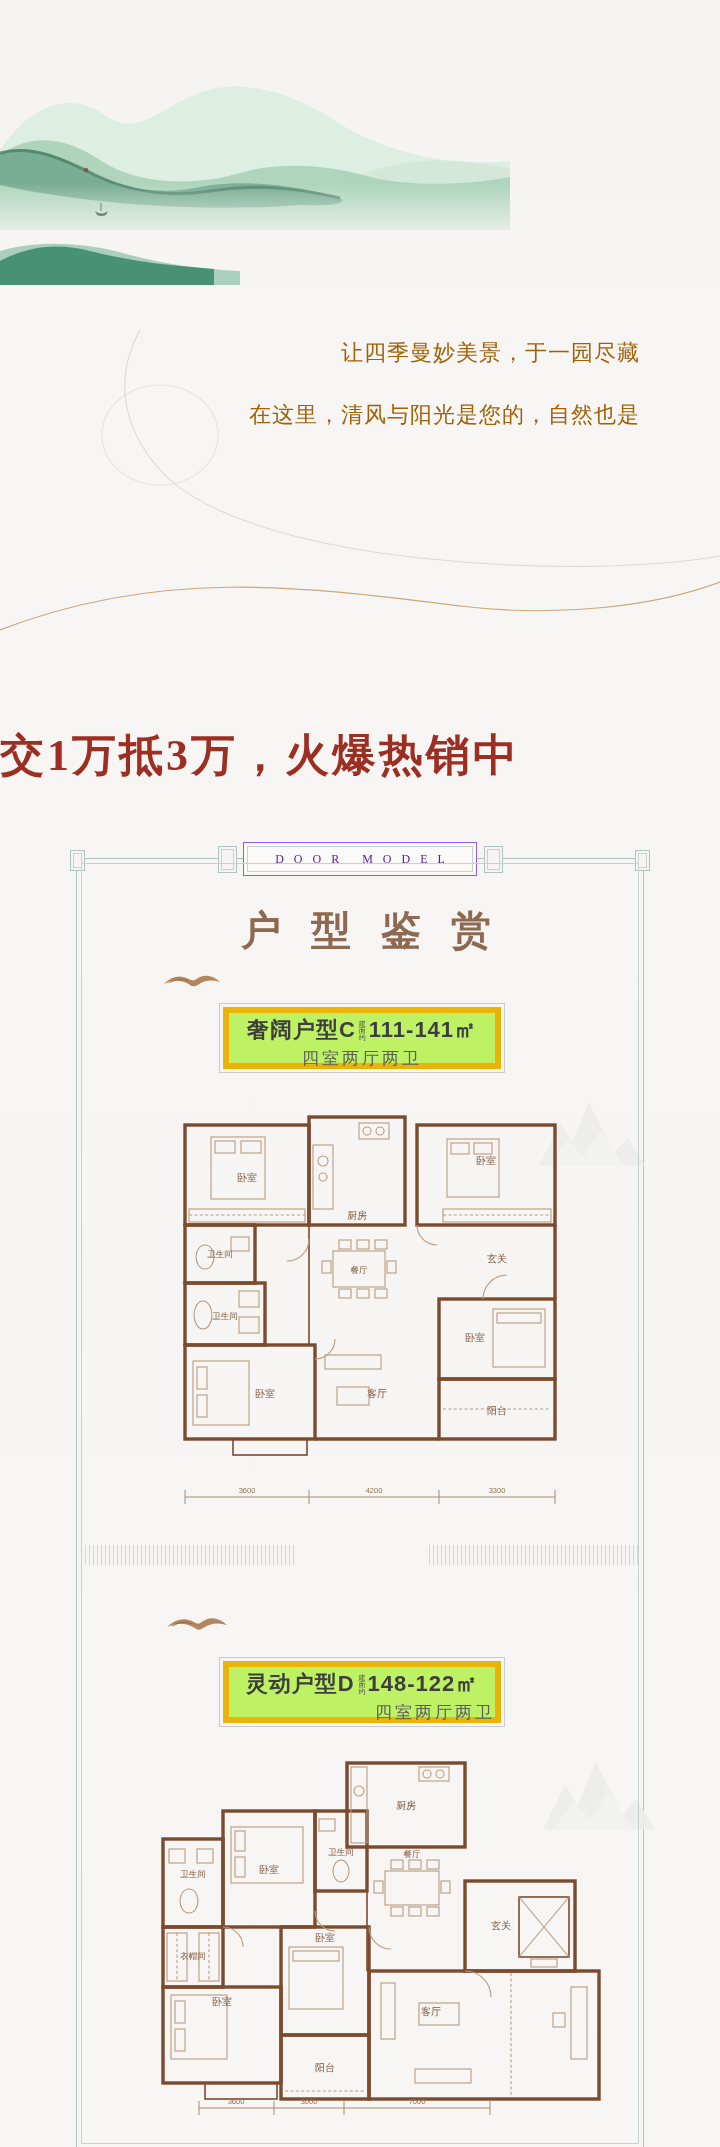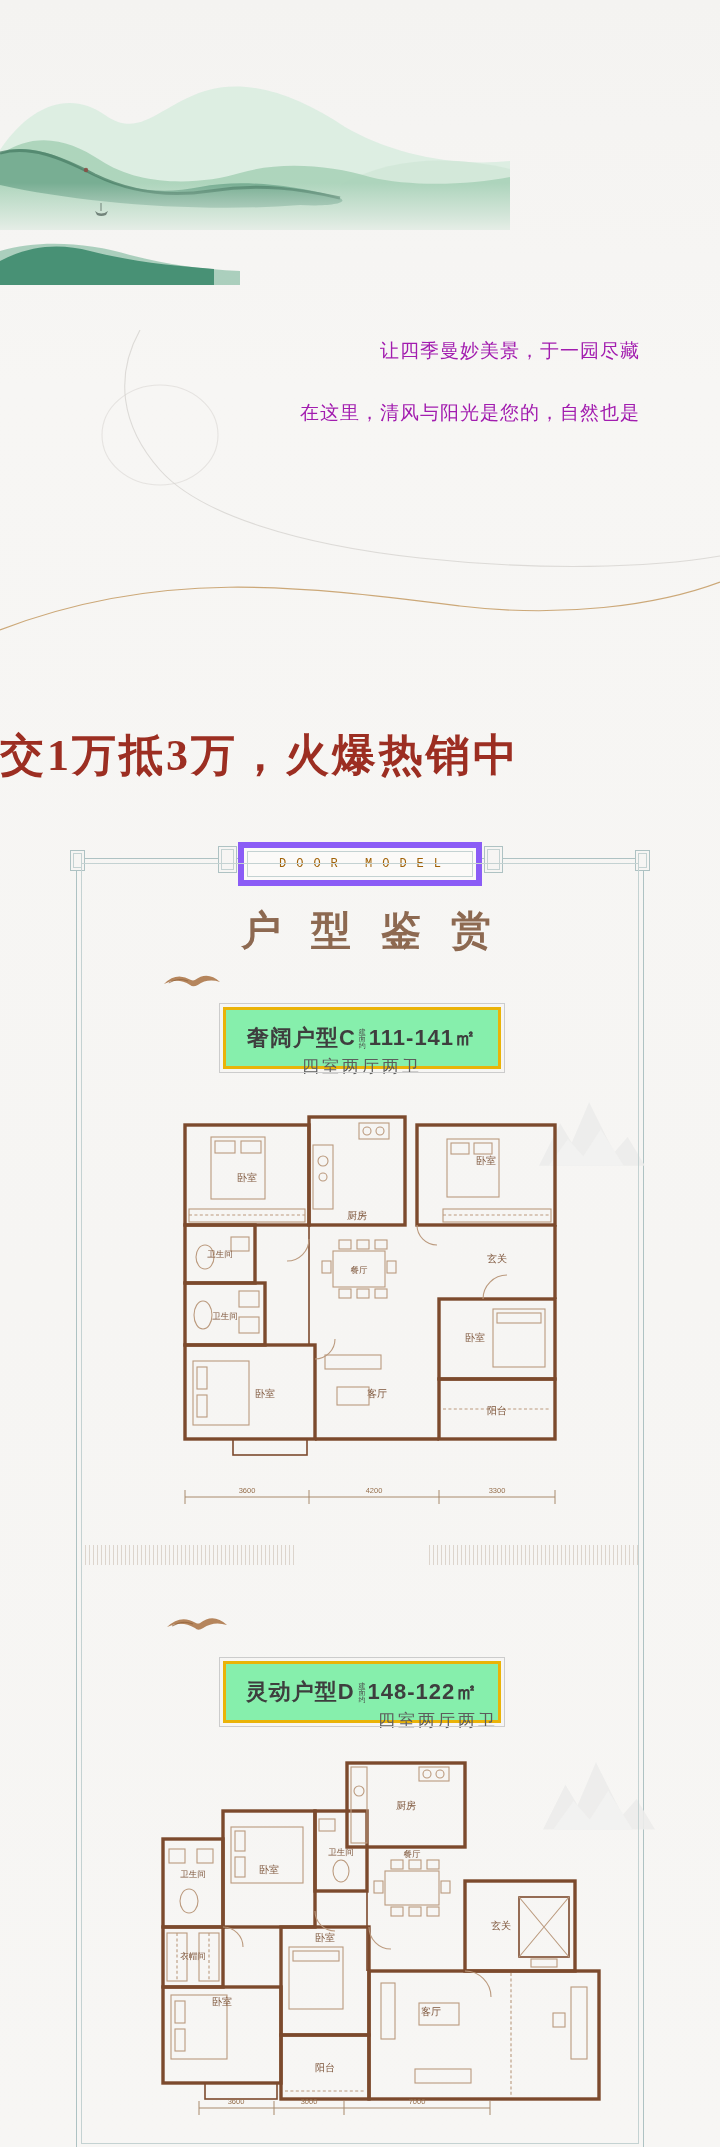--- a/index.html
+++ b/index.html
@@ -5,21 +5,21 @@
   html,body{margin:0;padding:0;}
   body{
     width:720px;height:2147px;position:relative;overflow:hidden;
     background:linear-gradient(180deg,#f4f3f1 0%,#f7f6f4 18%,#f6f5f3 60%,#f7f6f4 100%);
     font-family:"Liberation Sans","DejaVu Sans",sans-serif;
   }
   .abs{position:absolute;}
   
   .tagline{
     position:absolute;margin:0;white-space:nowrap;
-    color:#a21caf;font-size:19px;letter-spacing:1px;font-weight:500;
+    color:#a16207;font-size:22px;letter-spacing:1px;font-weight:500;
   }
   
   .promo{
     position:absolute;top:726px;left:0;width:720px;margin:0;text-align:left;
     font-family:"Liberation Serif","DejaVu Serif",serif;
     font-size:44px;font-weight:bold;color:#9c2e22;letter-spacing:3px;
   }
   
   .frame{
     position:absolute;left:76px;top:858px;width:566px;height:1289px;
@@ -29,43 +29,43 @@
     content:"";position:absolute;inset:4px;border:1px solid #c4d2d2;pointer-events:none;
   }
   .corner-tab{
     position:absolute;top:-9px;width:13px;height:19px;
     border:1px solid #aec2c3;background:#f6f5f3;box-shadow:inset 0 0 0 2px #f6f5f3,inset 0 0 0 3px #c4d2d2;
   }
   .corner-tab.lt{left:-7px;}
   .corner-tab.rt{right:-7px;}
   .plaque{
     position:absolute;top:-17px;left:50%;transform:translateX(-50%);
-    width:232px;height:32px;background:#fbfaf8;border:6px solid #8b5cf6;
+    width:232px;height:32px;background:#fbfaf8;border:1px solid #8b5cf6;
     box-shadow:inset 0 0 0 3px #fbfaf8,inset 0 0 0 4px #c4d2d2;
     text-align:center;line-height:32px;
-    font-family:Liberation Mono, monospace;
-    font-size:12px;color:#a16207;letter-spacing:10px;text-indent:10px;
+    font-family:Liberation Serif, serif;
+    font-size:12px;color:#4c1d95;letter-spacing:10px;text-indent:10px;
   }
   .clip{
     position:absolute;top:-13px;width:17px;height:25px;
     border:1px solid #aec2c3;background:#f6f5f3;
     box-shadow:inset 0 0 0 2px #f6f5f3,inset 0 0 0 3px #c4d2d2;
   }
   .clip.l{left:50%;margin-left:-142px;}
   .clip.r{left:50%;margin-left:124px;}
   .sec-title{
     position:absolute;top:38px;left:0;width:100%;margin:6px;text-align:center;
     font-family:"Liberation Serif","DejaVu Serif",serif;font-weight:600;
     font-size:40px;color:#8d6951;letter-spacing:30px;text-indent:30px;
   }
   
   .plan-card{
-    position:absolute;left:146px;width:278px;height:62px;background:#86efac;
-    border:3px solid #eab308;outline:1px solid #cccccc;outline-offset:3px;
-    text-align:center;padding-top:16px;box-sizing:border-box;
+    position:absolute;left:146px;width:278px;height:62px;background:#bef264;
+    border:6px solid #eab308;outline:1px solid #cccccc;outline-offset:3px;
+    text-align:center;padding-top:5px;box-sizing:border-box;
   }
   .card-line1{
     display:flex;align-items:center;justify-content:center;
     font-size:22px;font-weight:bold;color:#3e3e3e;letter-spacing:1px;line-height:24px;
   }
   .tiny-stack{
     display:inline-block;width:9px;font-size:7px;font-weight:normal;
     line-height:7px;color:#4a4a4a;word-break:break-all;margin:0 2px;letter-spacing:0;
   }
   .card-line2{

